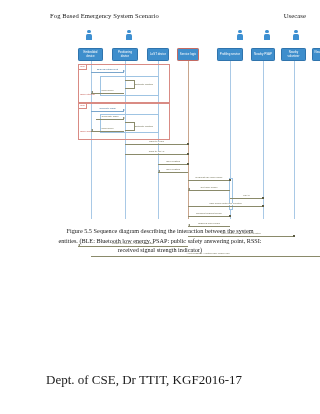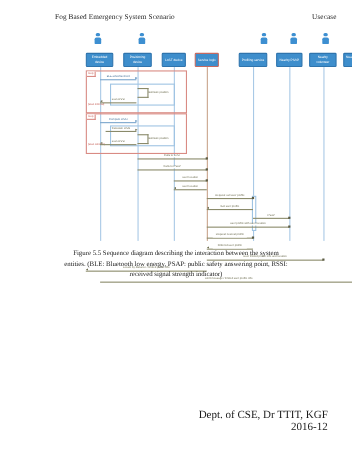--- a/index.html
+++ b/index.html
@@ -118,22 +118,22 @@
     font-size:6.2px;line-height:1.55;text-align:center;
     font-family:"Liberation Serif", serif;
   }
   .caption .l1{text-align:center;}
   .caption .l2{text-align:center;}
   .caption .l3{text-align:center;}
 
   
   .footer{
     position:absolute;left:46px;right:22px;top:372px;
-    display:flex;align-items:flex-end;
-    font-size:10px;font-family:"Liberation Serif", serif;flex-direction:column;
+    display:flex;align-items:center;
+    font-size:13px;font-family:"Liberation Serif", serif;
   }
   .footer .fl{flex:0 0 auto;}
   .footer .fc{flex:1 1 auto;text-align:center;margin-left:-28px;}
   .footer .fr{flex:0 0 auto;}
 </style>
 </head>
 <body>
 
 <div class="page">
 
@@ -298,16 +298,16 @@
   </div>
 
   <div class="caption">
     <div class="l1">Figure 5.5 Sequence diagram describing the interaction between the system</div>
     <div class="l2">entities. (BLE: Bluetooth low energy, PSAP: public safety answering point, RSSI:</div>
     <div class="l3">received signal strength indicator)</div>
   </div>
 
   <div class="footer">
     <div class="fl">Dept. of CSE, Dr TTIT, KGF</div>
-    <div class="fr">2016-12</div>
+    <div class="fr">2016-17</div>
   </div>
 
 </div>
 
 </body></html>

